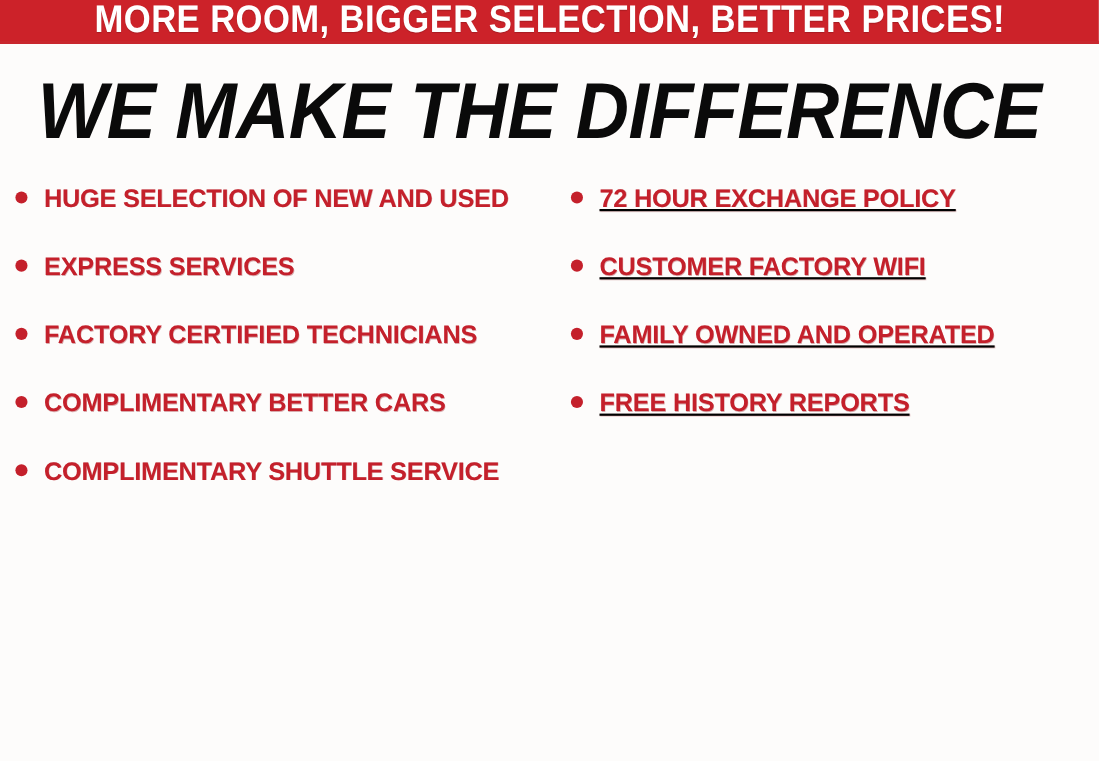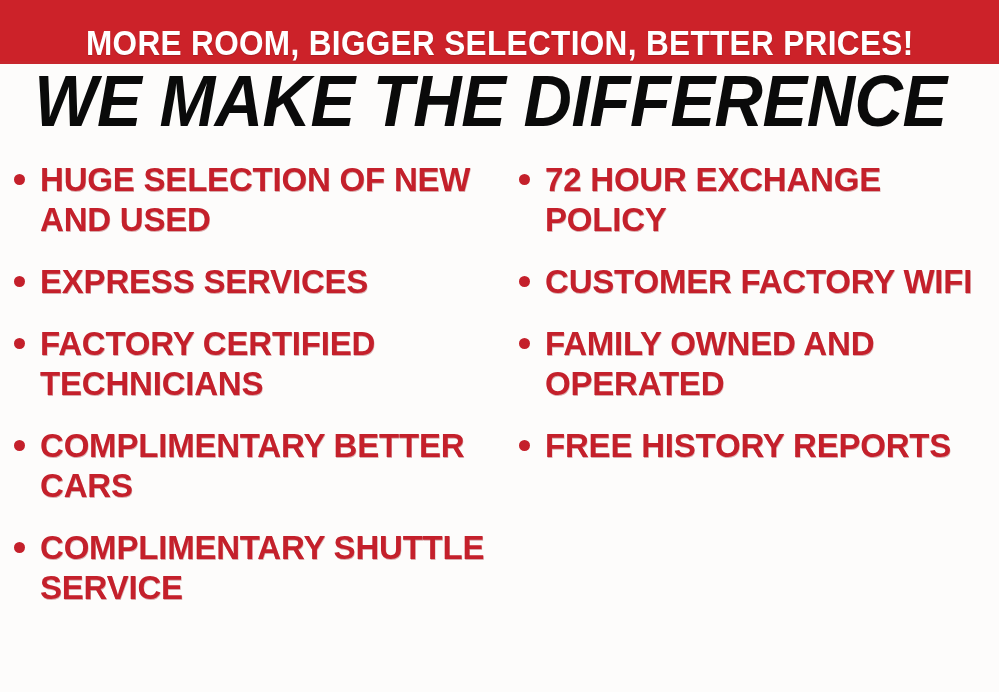--- a/index.html
+++ b/index.html
@@ -20,26 +20,26 @@
     background: #fdfcfb;
     box-sizing: border-box;
   }
 
   
   .top-banner {
     position: absolute;
     left: 0;
     top: 0;
     width: 999px;
-    height: 64px;
+    height: 40px;
     background: #cc2229;
     border-bottom: 3px solid #c8262d;
     box-sizing: border-box;
     display: flex;
-    align-items: flex-end;
+    align-items: flex-start;
     justify-content: center;
   }
   .top-banner-text {
     color: #ffffff;
     font-family: "Liberation Sans Narrow", "Liberation Sans", sans-serif;
     font-weight: bold;
     font-size: 35px;
     line-height: 36px;
     letter-spacing: 0.4px;
     transform: scaleX(0.90);
@@ -103,27 +103,27 @@
     height: 11px;
     border-radius: 50%;
     background: #c4202b;
     margin-top: 14px;
     margin-right: 15px;
   }
   .bullet-label {
     color: #c4202b;
     font-family: "Liberation Sans", sans-serif;
     font-weight: bold;
-    font-size: 33px;
+    font-size: 23px;
     line-height: 40px;
     letter-spacing: -0.2px;
     text-shadow: 0.5px 0.5px 0 rgba(150,20,30,0.35);
   }
   
-  .column-right .bullet-item { margin-bottom: 22px; }
+  .column-right .bullet-item { margin-bottom: 22px; text-decoration: underline; }
 </style>
 </head>
 <body>
 
 <div class="poster">
 
   <div class="top-banner">
     <span class="top-banner-text">MORE ROOM, BIGGER SELECTION, BETTER PRICES!</span>
   </div>
 

